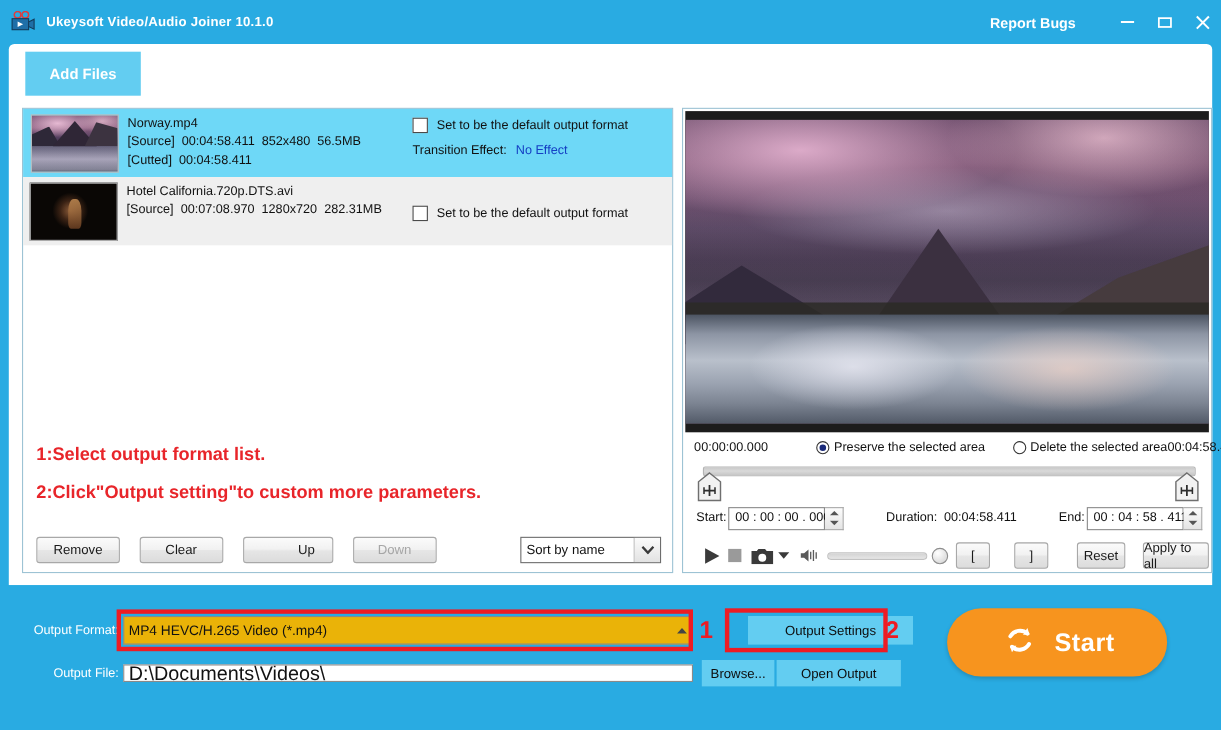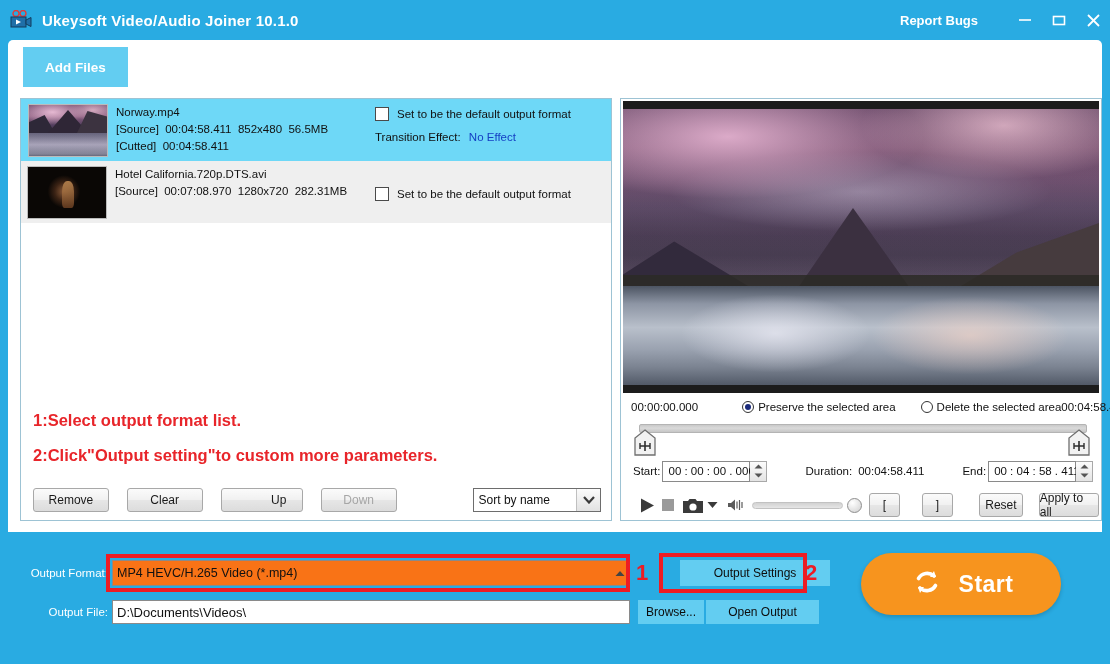--- a/index.html
+++ b/index.html
@@ -13,21 +13,21 @@
   
   .titlebar {
     position: absolute; left: 0; top: 0; width: 1110px; height: 40px;
     background: #29abe2; display: flex; align-items: center;
   }
   .app-icon {
     width: 22px; height: 20px; margin-left: 10px; margin-right: 10px;
     position: relative; flex: none;
   }
   .app-title {
-    color: #ffffff; font-size: 15px; font-weight: bold;
+    color: #ffffff; font-size: 12px; font-weight: bold;
     letter-spacing: .2px; white-space: nowrap;
   }
   .tb-right { margin-left: auto; display: flex; align-items: center; height: 40px; }
   .report-bugs {
     color: #ffffff; font-size: 13px; font-weight: bold; margin-right: 30px;
     white-space: nowrap; cursor: pointer;
   }
   .win-btn {
     width: 34px; height: 40px; display: flex; align-items: center;
     justify-content: center; cursor: pointer;
@@ -95,21 +95,21 @@
   .chk-line.offset { margin-top: 18px; }
   .chk-box {
     width: 14px; height: 14px; border: 1px solid #4a4a4a; background: #ffffff;
     flex: none; margin-right: 8px; cursor: pointer;
   }
   .chk-label { font-size: 11.5px; color: #111; white-space: nowrap; }
   .trans-line { margin-top: 10px; font-size: 11.5px; color: #111; white-space: nowrap; }
   .trans-val { color: #1540c4; margin-left: 5px; cursor: pointer; }
 
   
-  .hints { position: absolute; left: 12px; top: 313px; width: 560px; }
+  .hints { position: absolute; left: 12px; top: 306px; width: 560px; }
   .hint {
     color: #e8252a; font-size: 16.5px; font-weight: bold; line-height: 1.0;
     margin-bottom: 18px; white-space: nowrap;
   }
 
   
   .left-toolbar {
     position: absolute; left: 12px; bottom: 8px; width: 568px; height: 24px;
     display: flex; align-items: center;
   }
@@ -221,28 +221,28 @@
     background:radial-gradient(circle at 35% 30%,#ffffff,#cfcfcf);border:1px solid #8e8e8e;}
   .btn-mark{width:44px;height:24px;margin-left:0;}
   .btn-reset{width:62px;} .btn-apply{width:86px;}
 
   
   .bottom { position:absolute; left:0; top:532px; width:1110px; height:132px; background:#29abe2; }
   .row-fmt { position:absolute; left:0; top:26px; width:1110px; height:30px; display:flex; align-items:center; }
   .row-file{ position:absolute; left:0; top:66px; width:1110px; height:28px; display:flex; align-items:center; }
   .blabel{ color:#ffffff; font-size:11.5px; text-align:right; white-space:nowrap; }
   .combo{
-    height:26px;background:#f97316;border:1px solid #8a8a8a;display:flex;align-items:center;
+    height:26px;background:#eab308;border:1px solid #8a8a8a;display:flex;align-items:center;
     cursor:pointer;
   }
   .combo span{font-size:12.5px;color:#111;padding-left:4px;flex:1;white-space:nowrap;}
   .combo .up{width:18px;display:flex;align-items:center;justify-content:center;}
   .textfield{
-    height:24px;background:#ffffff;border:1px solid #8a8a8a;display:flex;align-items:center;
-    font-size:13px;color:#111;padding-left:4px;cursor:text;
+    height:16px;background:#ffffff;border:1px solid #8a8a8a;display:flex;align-items:center;
+    font-size:18px;color:#111;padding-left:4px;cursor:text;
   }
   .redbox{position:absolute;border:4px solid #ed1c24;}
   .rednum{position:absolute;color:#ed1c24;font-size:22px;font-weight:bold;line-height:1;}
   .lightbtn{
     background:#63cdf1;border:none;color:#0d0d0d;font-size:12px;height:26px;
     display:flex;align-items:center;justify-content:center;cursor:pointer;
     font-family:"Liberation Sans", sans-serif;
   }
   .startbtn{
     position:absolute;left:861px;top:553px;width:200px;height:62px;border-radius:31px;

